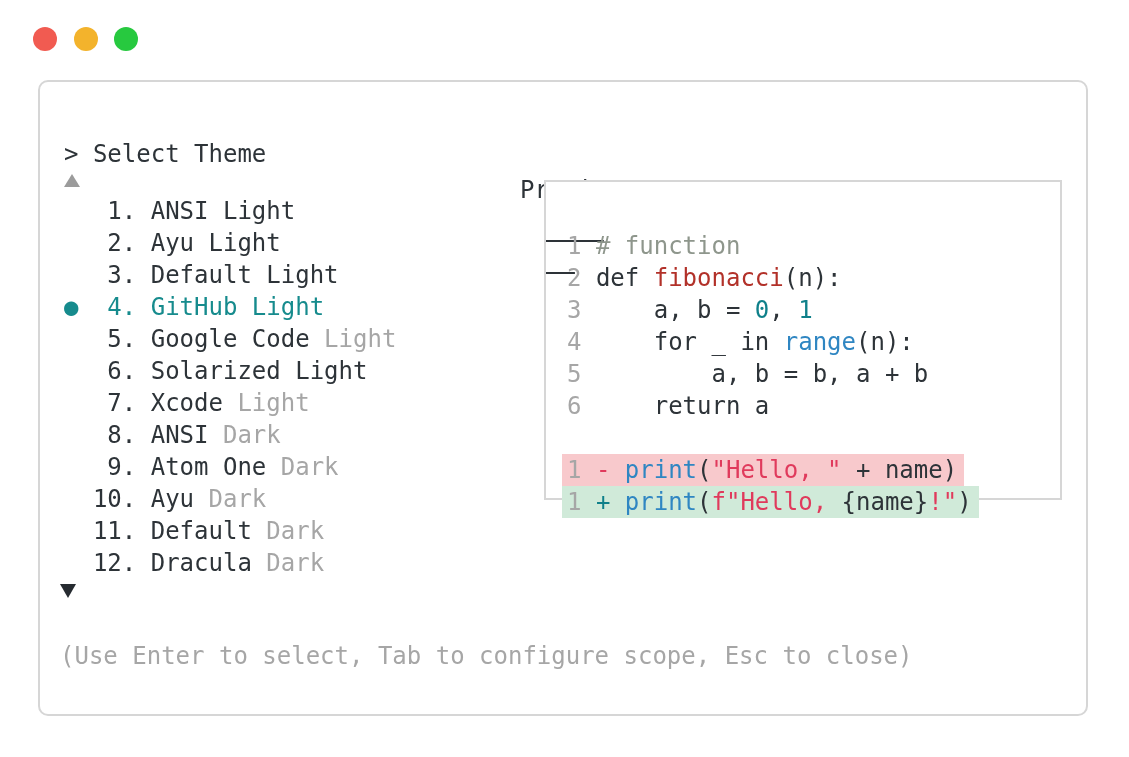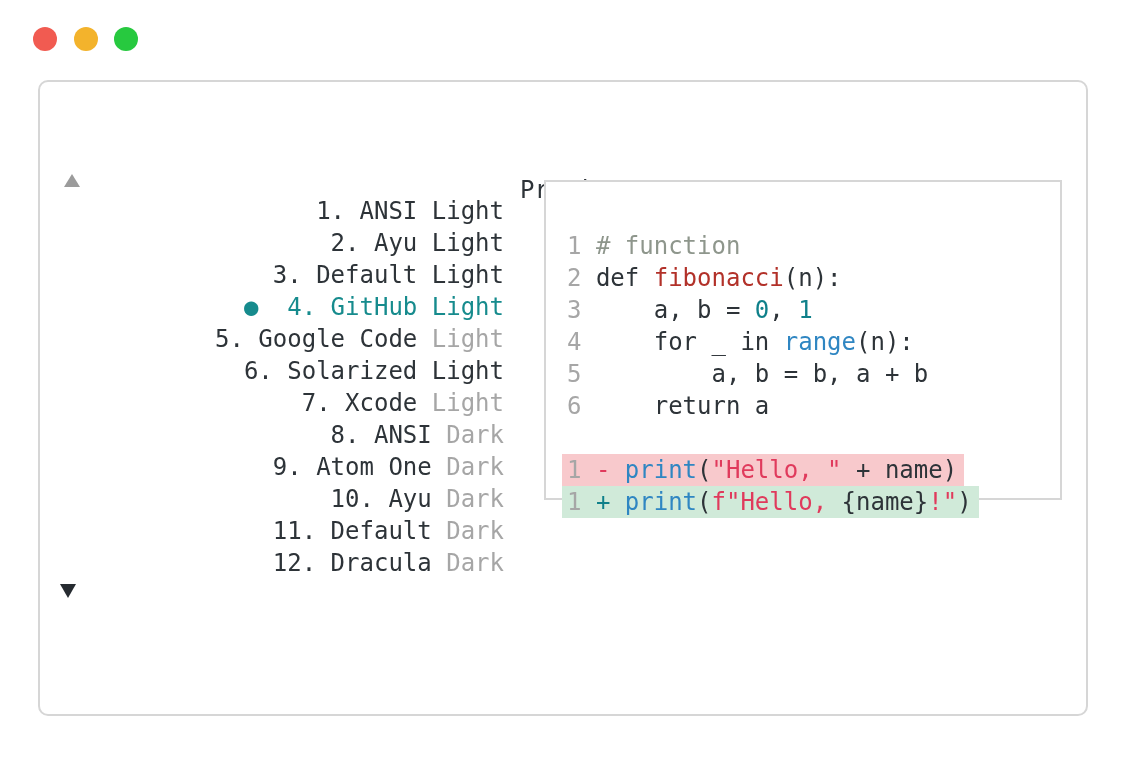--- a/index.html
+++ b/index.html
@@ -27,32 +27,32 @@
   }
   .window *{position:absolute;white-space:pre;}
 
   .prompt{left:24px;top:56px;height:32px;}
   .preview-label{left:480px;top:56px;height:32px;margin-top:36px;}
 
   .tri{width:0;height:0;}
   .tri-up{left:24px;top:92px;border-left:8px solid transparent;border-right:8px solid transparent;border-bottom:13px solid var(--tri_up);}
   .tri-down{left:20px;top:502px;border-left:8px solid transparent;border-right:8px solid transparent;border-top:14px solid var(--tri_down);}
 
-  .theme-list{left:24px;top:113px;width:440px;text-align:right;}
+  .theme-list{left:24px;top:113px;width:440px;}
   .theme-list .trow{position:static;display:block;height:32px;}
   .trow .bullet{position:static;color:var(--accent);}
   .trow .num,.trow .nm{position:static;color:var(--text);}
   .trow .muted{position:static;color:var(--muted);margin-top:16px;}
   .trow.sel .num,.trow.sel .nm{color:var(--accent);}
 
   .hint{left:20px;top:558px;height:32px;color:var(--muted);}
 
   .preview-box{
     left:504px;top:98px;width:518px;height:320px;
-    border:2px solid var(--border);background:#fff;
+    border:2px solid var(--border);background:#fff;text-decoration:underline;
   }
   .code{left:16px;top:48px;}
   .code .cline,.code .dline{position:static;display:block;height:32px;padding-left:5px;}
   .code .dline{width:fit-content;padding-right:7px;}
   .dline.removed{background:var(--removed_bg);}
   .dline.added{background:var(--added_bg);}
   .ln{position:static;color:var(--muted);}
   .tk-plain{position:static;color:var(--text);}
   .tk-comment{position:static;color:var(--comment);}
   .tk-func{position:static;color:var(--func);margin-top:12px;}
@@ -61,25 +61,27 @@
   .tk-string{position:static;color:var(--string);}
 </style>
 </head>
 <body>
 
 <div class="light red"></div>
 <div class="light yellow"></div>
 <div class="light green"></div>
 
 <div class="window">
+  <div class="prompt">&gt; Select Theme</div>
   <div class="preview-label">Preview</div>
 
   <div class="tri tri-up"></div>
 
   <div class="theme-list"><div class="trow"><span class="bullet">  </span><span class="num"> 1. </span><span class="nm">ANSI Light</span><span class="muted"></span></div><div class="trow"><span class="bullet">  </span><span class="num"> 2. </span><span class="nm">Ayu Light</span><span class="muted"></span></div><div class="trow"><span class="bullet">  </span><span class="num"> 3. </span><span class="nm">Default Light</span><span class="muted"></span></div><div class="trow sel"><span class="bullet">● </span><span class="num"> 4. </span><span class="nm">GitHub Light</span><span class="muted"></span></div><div class="trow"><span class="bullet">  </span><span class="num"> 5. </span><span class="nm">Google Code</span><span class="muted"> Light</span></div><div class="trow"><span class="bullet">  </span><span class="num"> 6. </span><span class="nm">Solarized Light</span><span class="muted"></span></div><div class="trow"><span class="bullet">  </span><span class="num"> 7. </span><span class="nm">Xcode</span><span class="muted"> Light</span></div><div class="trow"><span class="bullet">  </span><span class="num"> 8. </span><span class="nm">ANSI</span><span class="muted"> Dark</span></div><div class="trow"><span class="bullet">  </span><span class="num"> 9. </span><span class="nm">Atom One</span><span class="muted"> Dark</span></div><div class="trow"><span class="bullet">  </span><span class="num">10. </span><span class="nm">Ayu</span><span class="muted"> Dark</span></div><div class="trow"><span class="bullet">  </span><span class="num">11. </span><span class="nm">Default</span><span class="muted"> Dark</span></div><div class="trow"><span class="bullet">  </span><span class="num">12. </span><span class="nm">Dracula</span><span class="muted"> Dark</span></div></div>
 
   <div class="tri tri-down"></div>
 
+  <div class="hint">(Use Enter to select, Tab to configure scope, Esc to close)</div>
 
   <div class="preview-box">
     <div class="code"><div class="cline"><span class="ln">1 </span><span class="tk-comment"># function</span></div><div class="cline"><span class="ln">2 </span><span class="tk-plain">def </span><span class="tk-func">fibonacci</span><span class="tk-plain">(n):</span></div><div class="cline"><span class="ln">3 </span><span class="tk-plain">    a, b = </span><span class="tk-number">0</span><span class="tk-plain">, </span><span class="tk-number">1</span></div><div class="cline"><span class="ln">4 </span><span class="tk-plain">    for _ in </span><span class="tk-builtin">range</span><span class="tk-plain">(n):</span></div><div class="cline"><span class="ln">5 </span><span class="tk-plain">        a, b = b, a + b</span></div><div class="cline"><span class="ln">6 </span><span class="tk-plain">    return a</span></div><div class="cline"> </div><div class="dline removed"><span class="ln">1 </span><span class="tk-string">- </span><span class="tk-builtin">print</span><span class="tk-plain">(</span><span class="tk-string">"Hello, "</span><span class="tk-plain"> + name)</span></div><div class="dline added"><span class="ln">1 </span><span class="tk-number">+ </span><span class="tk-builtin">print</span><span class="tk-plain">(</span><span class="tk-string">f"Hello, </span><span class="tk-plain">{name}</span><span class="tk-string">!"</span><span class="tk-plain">)</span></div></div>
   </div>
 </div>
 
 </body></html>

